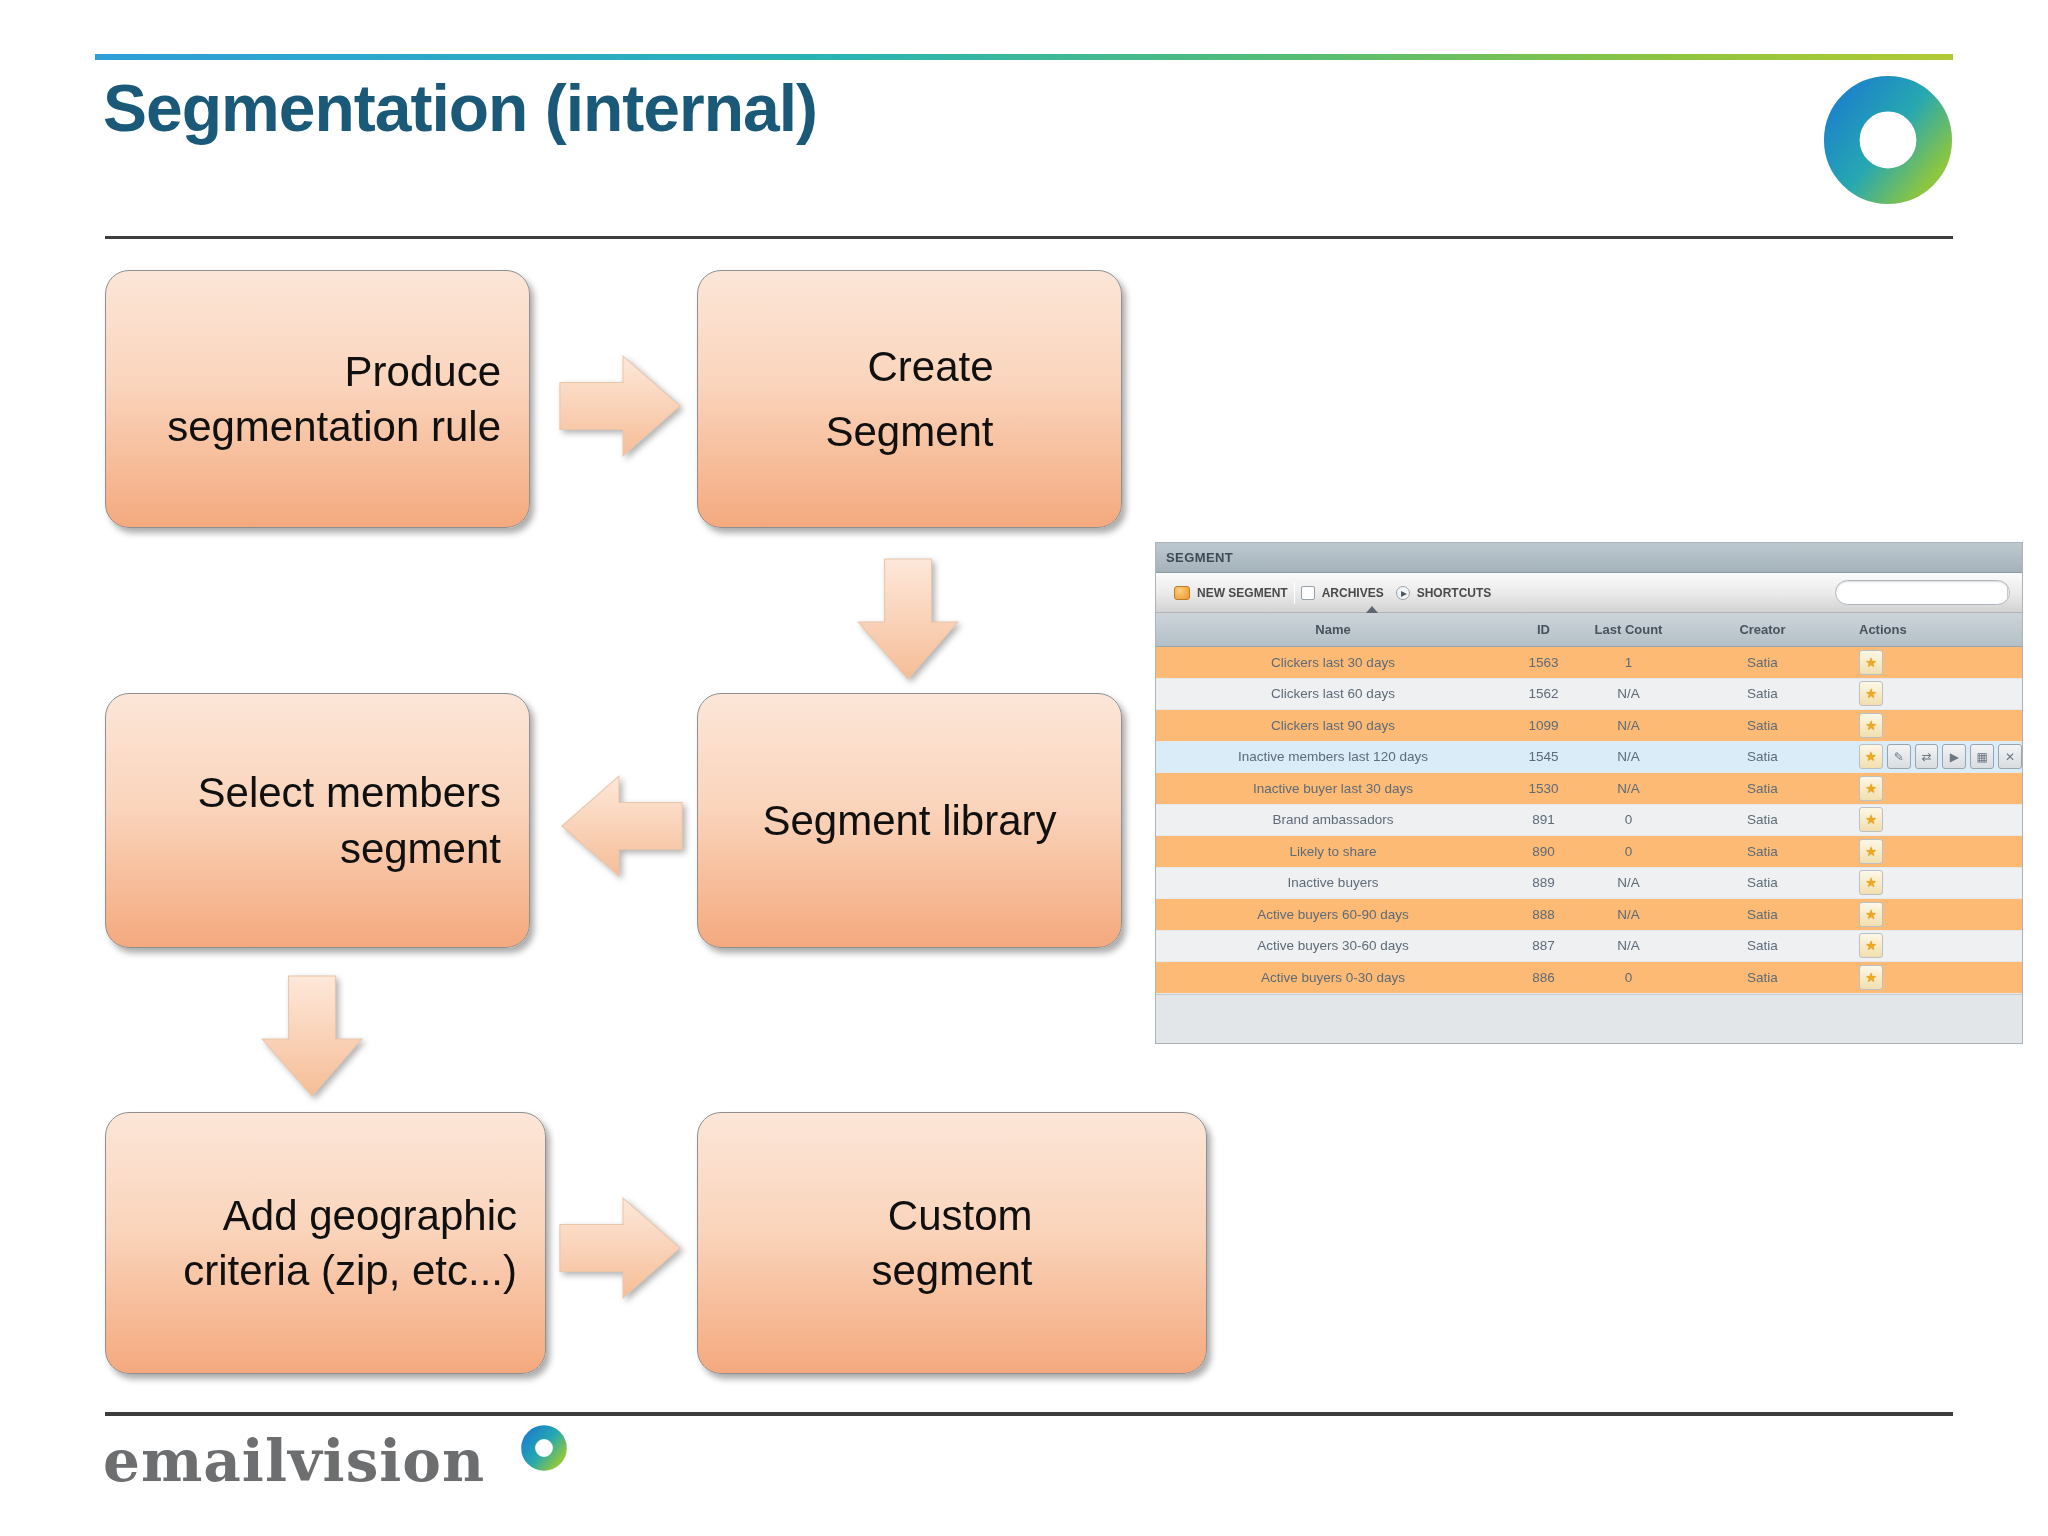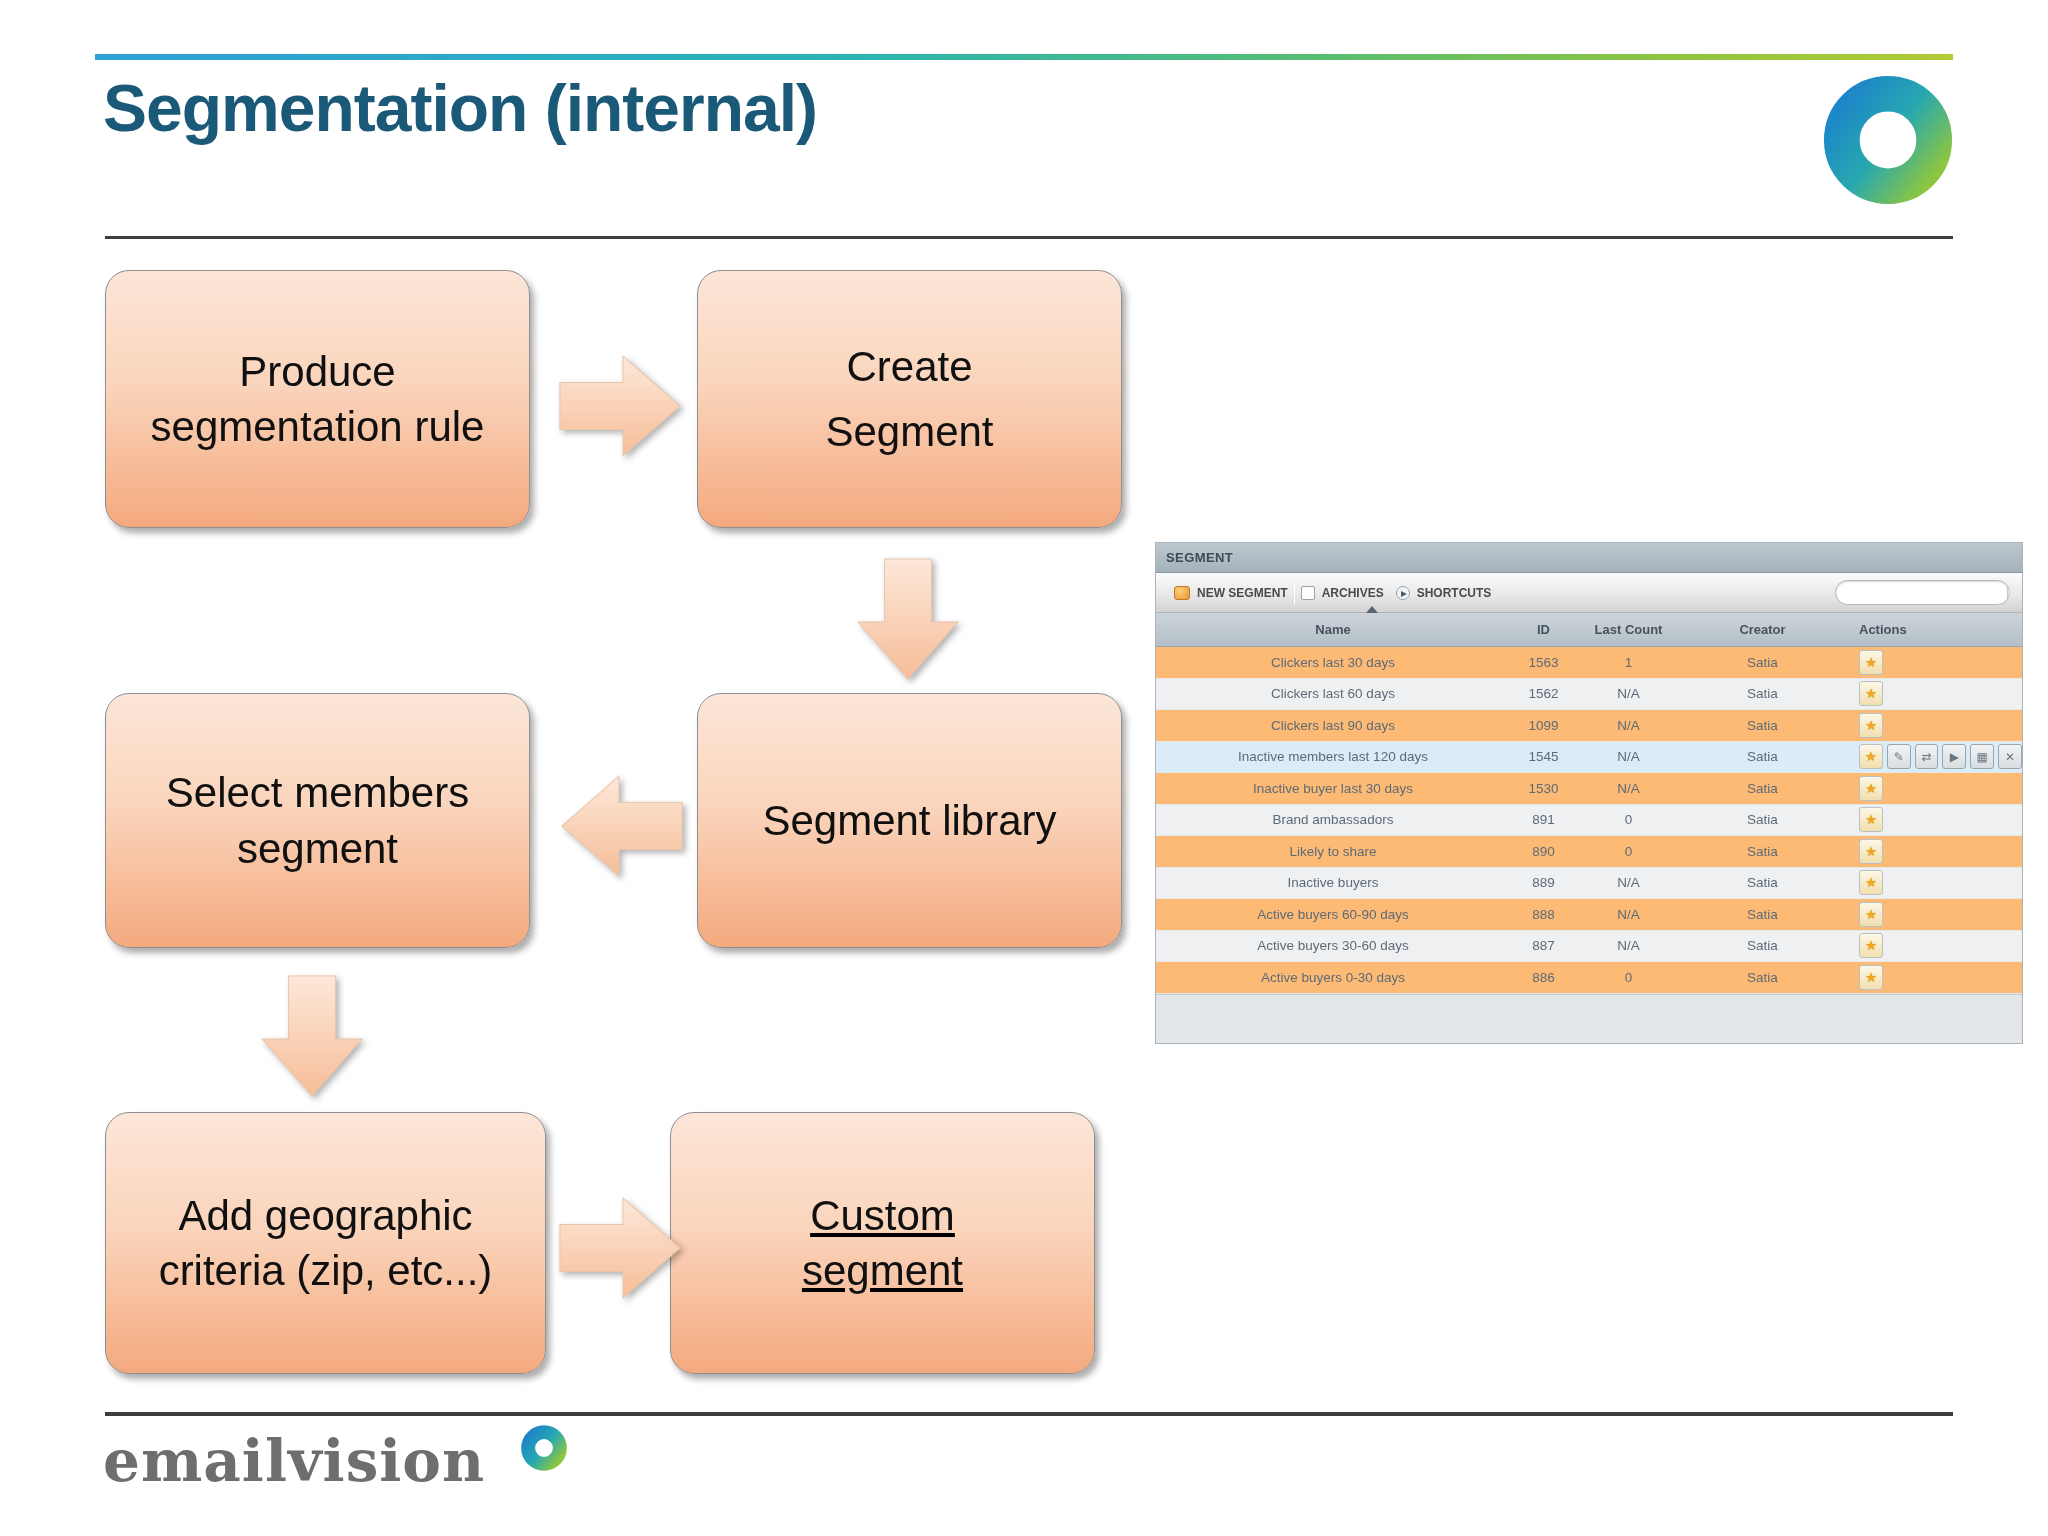--- a/index.html
+++ b/index.html
@@ -26,32 +26,32 @@
   .brand-ring-large { position:absolute; left:1822px; top:74px; width:132px; height:132px; }
 
   
   .flow-box {
     position:absolute;
     background:linear-gradient(180deg,#fce6d8 0%,#fad4bb 45%,#f4a97e 100%);
     border:1px solid #8f8f8f;
     border-radius:24px;
     box-shadow:4px 5px 6px rgba(70,70,70,.45);
     display:flex; align-items:center; justify-content:center;
-    text-align:center;
+    text-align:right;
   }
   .flow-box .box-label {
     font-size:42px; color:#101010; line-height:1.32; white-space:pre-line; padding:0 28px;
   }
   .box-1 { left:105px; top:270px;  width:425px; height:258px; }
   .box-2 { left:697px; top:270px;  width:425px; height:258px; }
   .box-2 .box-label { line-height:1.55; }
   .box-3 { left:105px; top:693px;  width:425px; height:255px; }
   .box-4 { left:697px; top:693px;  width:425px; height:255px; }
   .box-5 { left:105px; top:1112px; width:441px; height:262px; }
-  .box-6 { left:670px; top:1112px; width:425px; height:262px;text-decoration:underline; }
+  .box-6 { left:697px; top:1112px; width:510px; height:262px; }
 
   .flow-arrow { position:absolute; filter:drop-shadow(3px 3px 3px rgba(0,0,0,.3)); }
   .arrow-r1 { left:557px; top:350px;  width:128px; height:112px; }
   .arrow-d1 { left:852px; top:556px;  width:112px; height:128px; }
   .arrow-l1 { left:557px; top:770px;  width:128px; height:112px; }
   .arrow-d2 { left:256px; top:972px;  width:112px; height:130px; }
   .arrow-r2 { left:557px; top:1192px; width:128px; height:112px; }
 
   
   .segment-panel {

